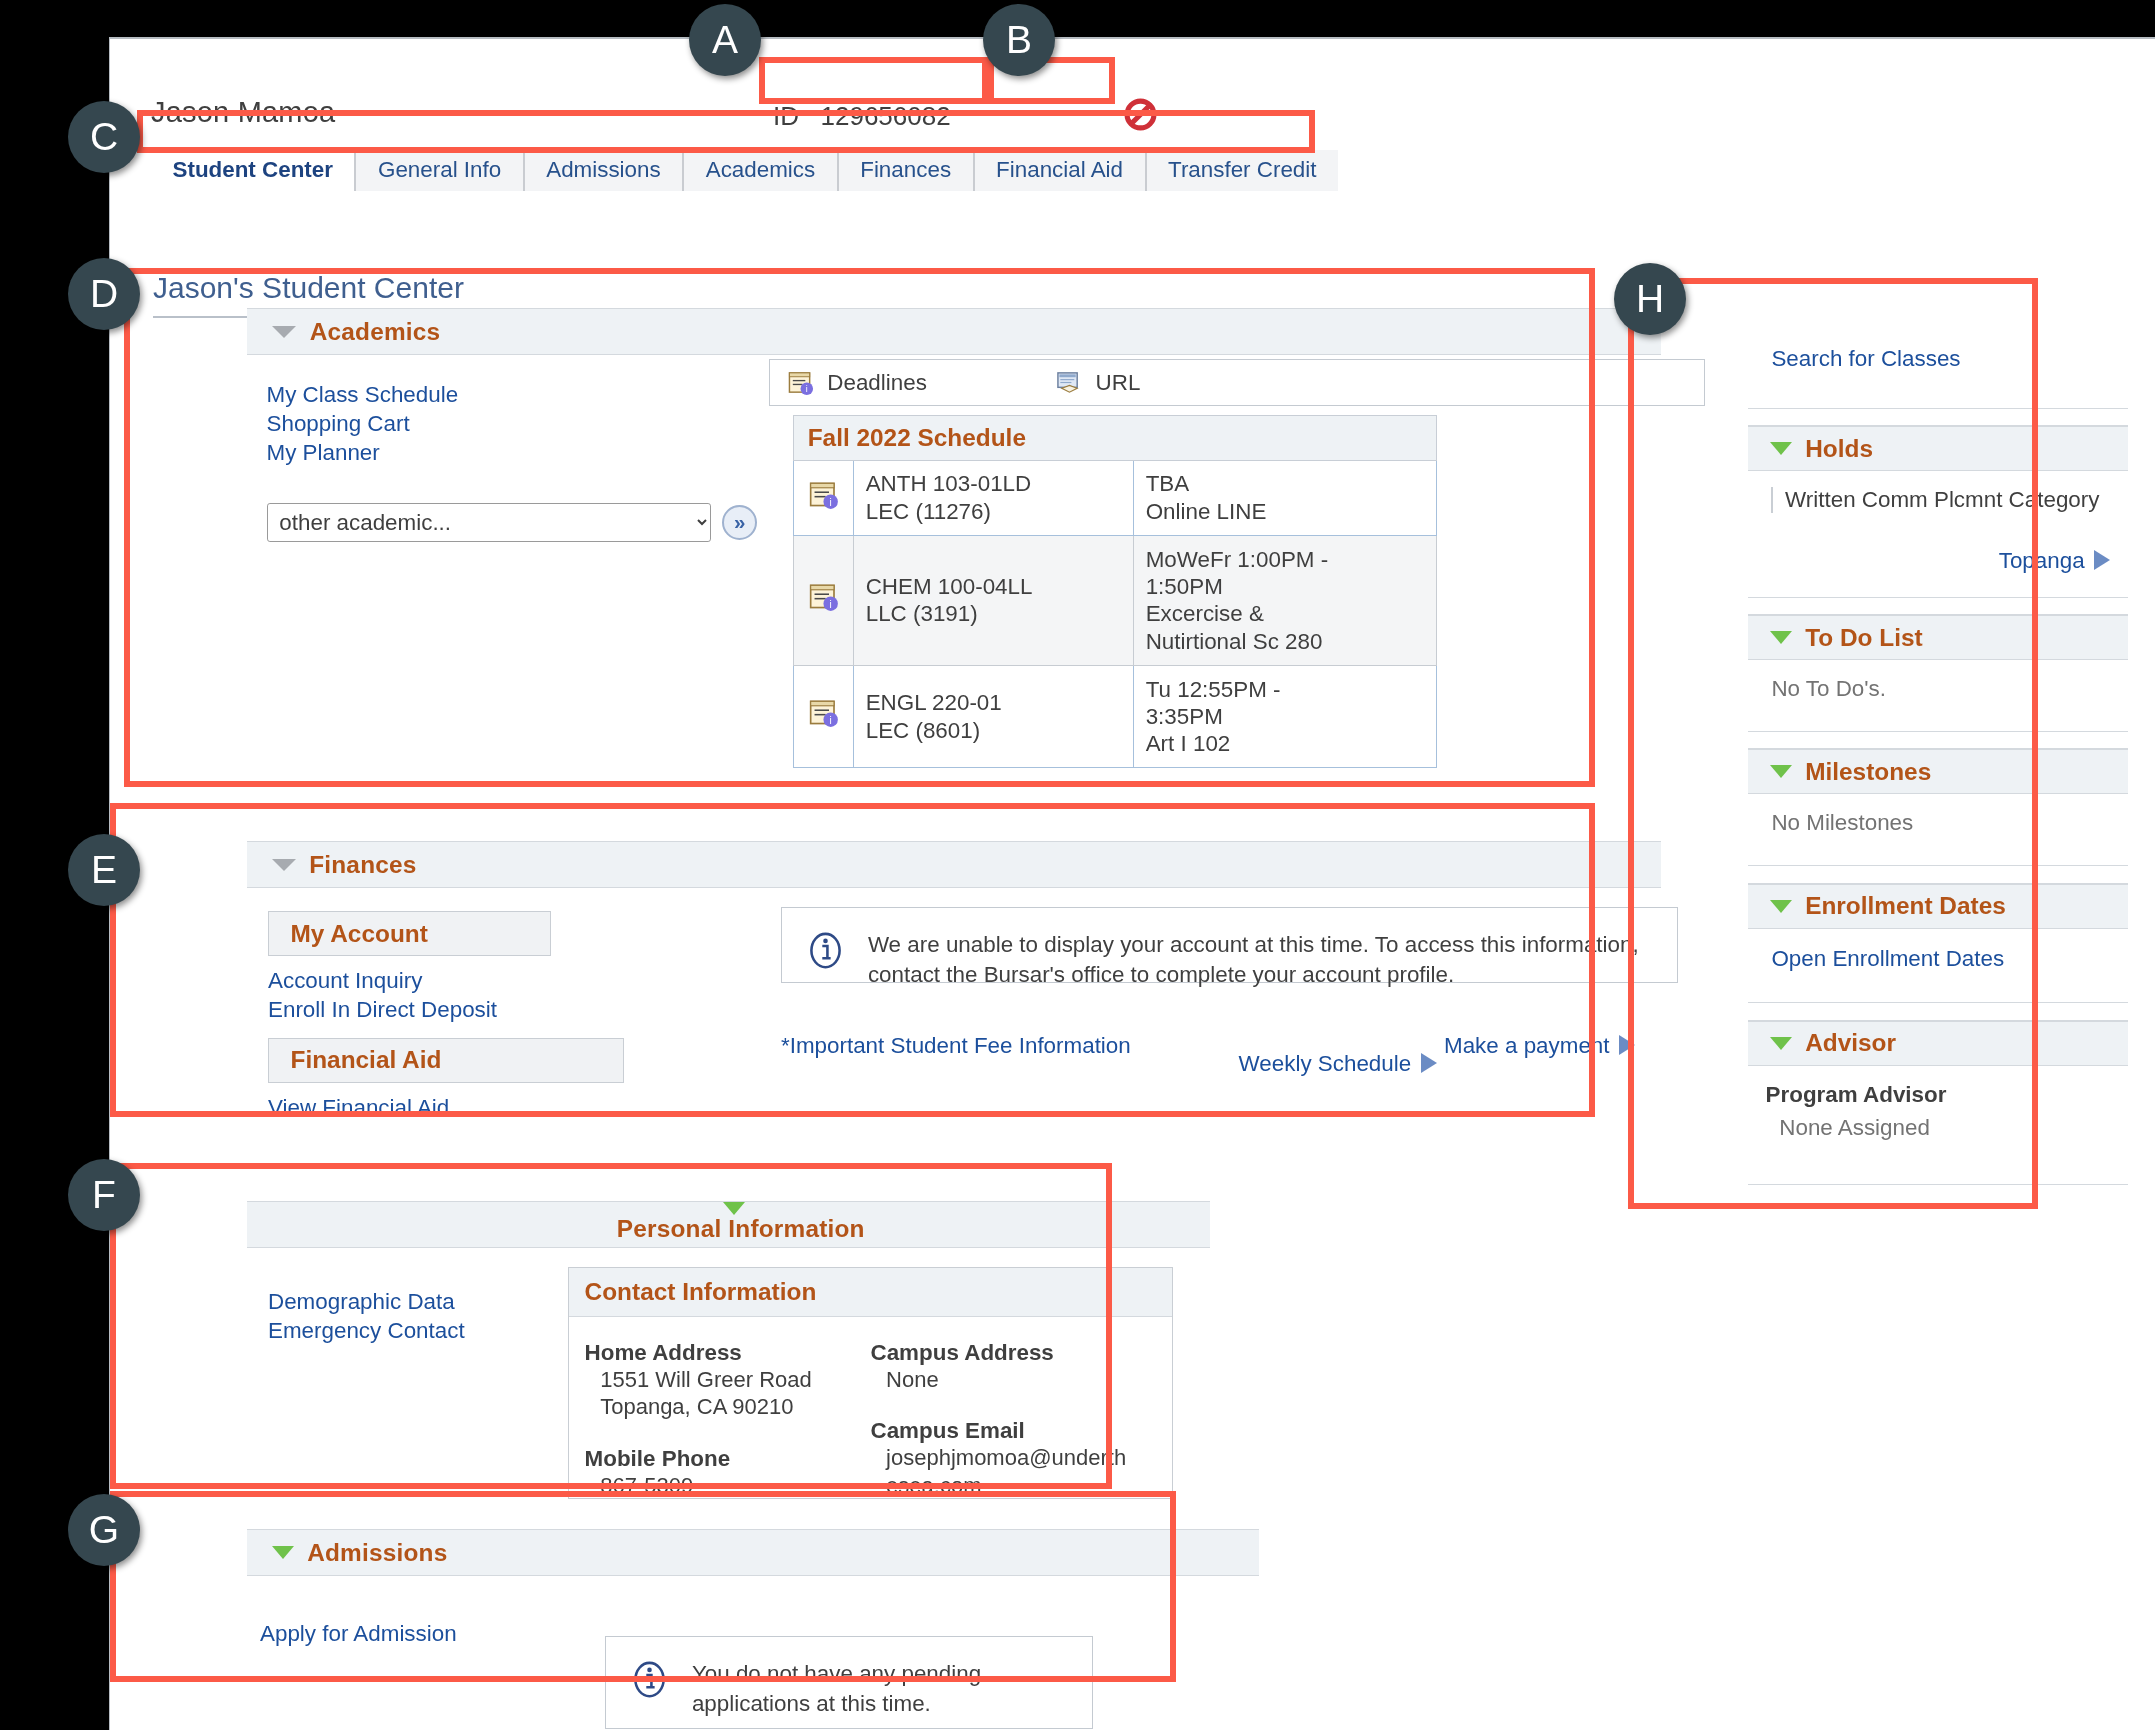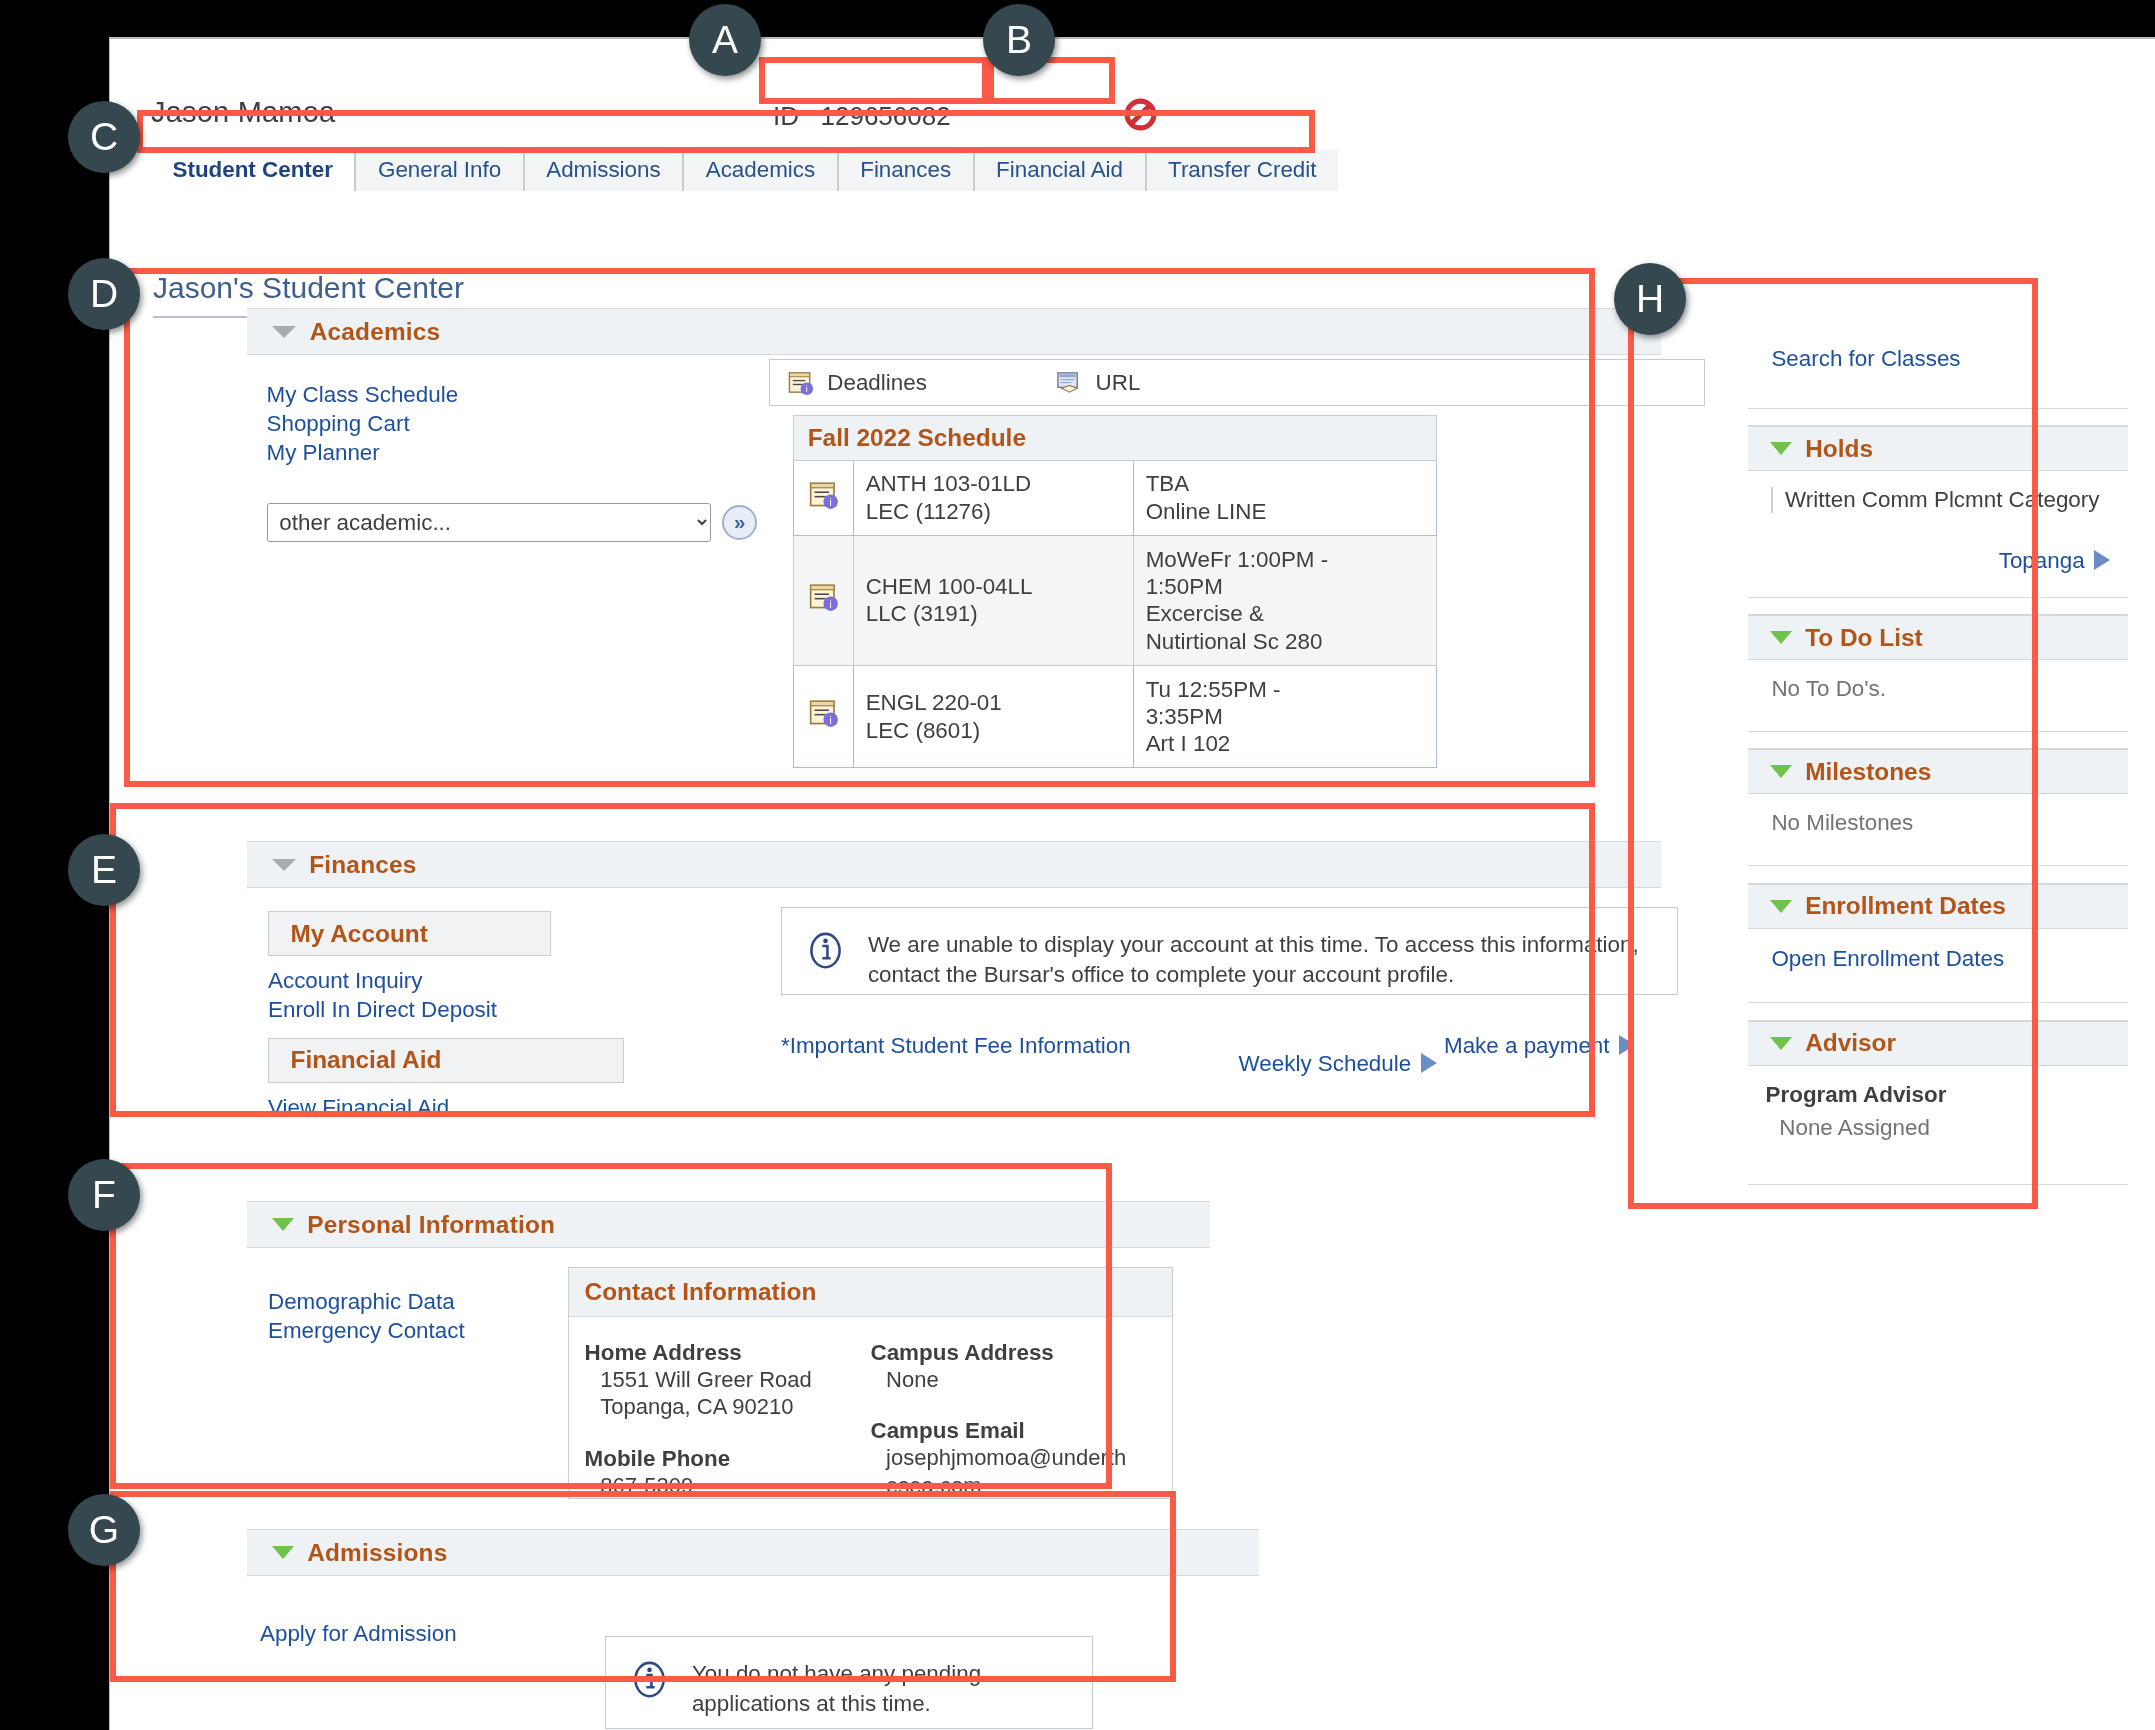--- a/index.html
+++ b/index.html
@@ -360,37 +360,37 @@
       <div style="margin-top:9.8px;">
         <a class="lnk blk">Account Inquiry</a>
         <a class="lnk blk">Enroll In Direct Deposit</a>
       </div>
       <div class="fin-btn" style="margin-top:13.7px; width:356px;">Financial Aid</div>
       <div style="margin-top:9.8px;">
         <a class="lnk blk">View Financial Aid</a>
       </div>
     </div>
 
-    <div class="info-box" style="position:absolute; left:556px; top:66px; width:897px; height:88px;">
+    <div class="info-box" style="position:absolute; left:556px; top:66px; width:897px; height:76px;">
       <svg width="41" height="41" viewBox="0 0 32 32" style="margin-right:21.5px; flex:0 0 auto;">
         <ellipse cx="16" cy="16" rx="11" ry="13" fill="none" stroke="#2e4a86" stroke-width="2"></ellipse>
         <circle cx="16" cy="8.5" r="1.8" fill="#2e4a86"></circle>
         <path d="M13.5 12.5 h4 v9.5 h2.5 M13.5 22 h6.5" fill="none" stroke="#2e4a86" stroke-width="2"></path>
       </svg>
       <div class="info-txt">We are unable to display your account at this time.  To access this information, contact the Bursar's office to complete your account profile.</div>
     </div>
 
     <a class="lnk" style="position:absolute; left:556px; top:190px;">*Important Student Fee Information</a>
     <div style="position:absolute; left:1219px; top:190px;">
       <a class="lnk">Make a payment</a><span class="tri-right"></span>
     </div>
   </div>
 
   <div id="sec-personal">
-    <div class="grp-hdr" style="margin-left:21.5px;">
+    <div class="grp-hdr" style="margin-left:21.5px;flex-direction:column;">
       <span class="tri-green"></span>
       <span class="grp-title">Personal Information</span>
     </div>
 
     <div style="position:absolute; left:43px; top:86px;">
       <a class="lnk blk">Demographic Data</a>
       <a class="lnk blk">Emergency Contact</a>
     </div>
 
     <div class="contact-card" style="position:absolute; left:343px; top:66px; width:605px; height:232px;">

